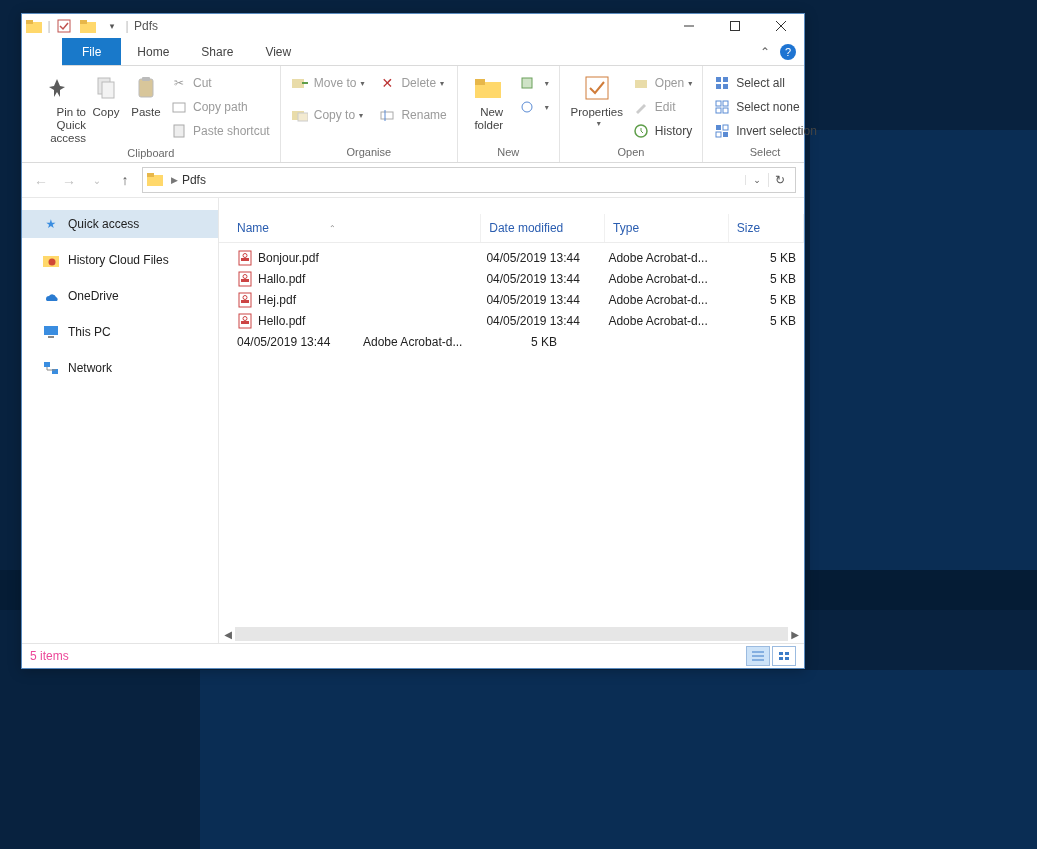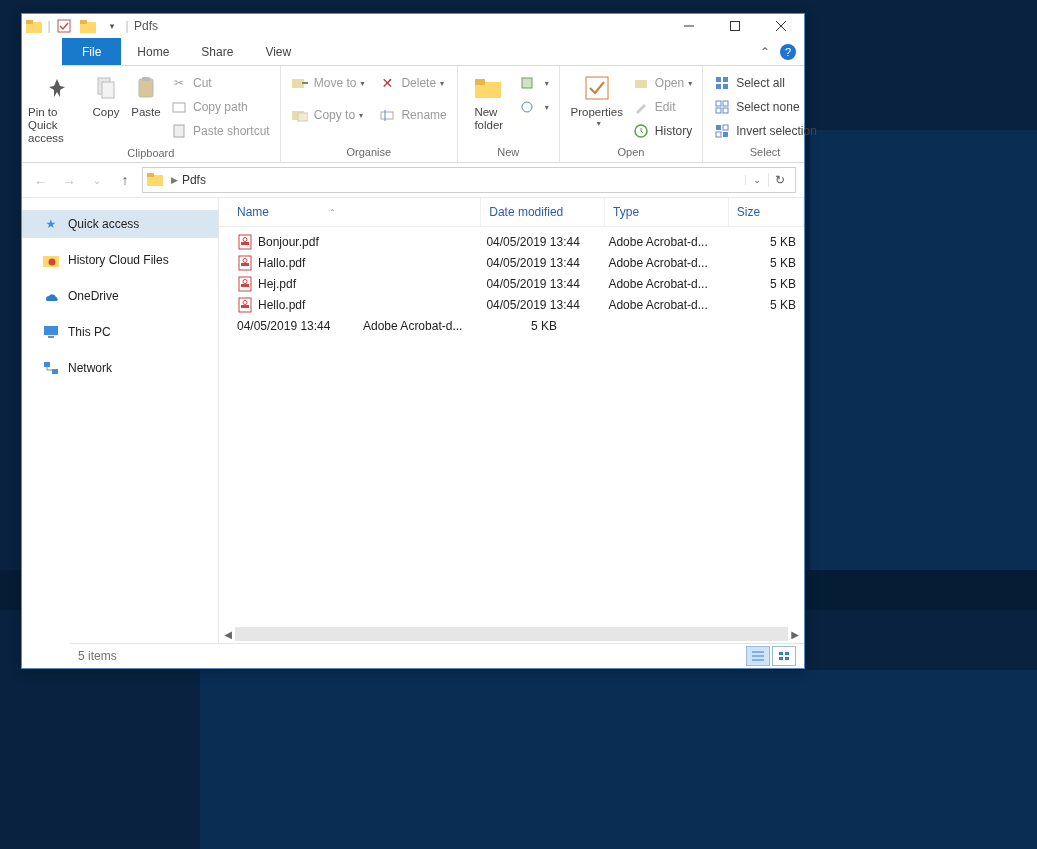--- a/index.html
+++ b/index.html
@@ -34,21 +34,21 @@
   .tabstrip::after{content:"";position:absolute;left:0;right:0;bottom:0;height:1px;background:#dadada;}
   .tabstrip .right{margin-left:auto;display:flex;align-items:center;padding-right:8px;gap:10px;color:#666;}
   .help-circ{width:16px;height:16px;border-radius:50%;background:#1e74d2;color:#fff;display:flex;align-items:center;justify-content:center;font-size:11px;}
   
   .ribbon{height:96px;background:#fff;border-bottom:1px solid #dadada;display:flex;}
   .group{display:flex;flex-direction:column;border-right:1px solid #e4e4e4;}
   .group-body{flex:1;display:flex;align-items:flex-start;padding:4px 6px 0 6px;}
   .group-label{text-align:center;color:#6a6a6a;font-size:11px;padding:2px 8px 4px;}
   .bigbtn{display:flex;flex-direction:column;align-items:center;justify-content:flex-start;width:58px;padding-top:2px;color:#444;}
   .bigbtn .ic{width:32px;height:32px;display:flex;align-items:center;justify-content:center;margin-bottom:2px;}
-  .bigbtn .lbl{font-size:11.5px;line-height:13px;text-align:left;color:#444;}
+  .bigbtn .lbl{font-size:11.5px;line-height:13px;text-align:right;color:#444;}
   .smcol{display:flex;flex-direction:column;gap:2px;padding-top:2px;}
   .smbtn{display:flex;align-items:center;height:22px;padding:0 4px;color:#444;white-space:nowrap;}
   .smbtn .ic{width:18px;height:18px;margin-right:5px;display:flex;align-items:center;justify-content:center;}
   .dis{color:#9b9b9b;}
   .dd-arrow{font-size:8px;margin-left:4px;color:#666;}
   
   .navrow{height:34px;background:#fff;display:flex;align-items:center;padding:0 8px;gap:6px;border-bottom:1px solid #e8e8e8;}
   .navarrow{color:#bfbfbf;width:22px;text-align:center;font-size:14px;}
   .navarrow.en{color:#5a5a5a;}
   .addrbox{flex:1;height:24px;border:1px solid #cfcfcf;display:flex;align-items:center;padding:0 4px;background:#fff;}
@@ -59,42 +59,42 @@
   .addrbox .rightctl span{width:22px;text-align:center;border-left:1px solid #e3e3e3;}
   .searchbox{width:200px;height:24px;border:1px solid #cfcfcf;display:flex;align-items:center;padding:0 6px;color:#888;}
   .searchbox .sch{margin-left:auto;color:#555;}
   
   .body{flex:1;display:flex;min-height:0;}
   .navpane{width:196px;border-right:1px solid #e8e8e8;padding:12px 0 0 0;}
   .np-item{height:28px;display:flex;align-items:center;padding-left:20px;color:#222;}
   .np-item.sel{background:#d8e6f2;}
   .np-item .ic{width:18px;height:18px;margin-right:8px;display:flex;align-items:center;justify-content:center;}
   .np-spacer{height:8px;}
-  .content{flex:1;display:flex;flex-direction:column;min-width:0;}
+  .content{flex:1;display:flex;flex-direction:column;min-width:0;margin-top:16px;}
   .cols{height:28px;display:flex;align-items:center;border-bottom:1px solid #ececec;color:#2a5db0;padding-left:10px;}
   .col{display:flex;align-items:center;height:100%;border-right:1px solid #f0f0f0;padding-left:8px;}
   .col.name{width:250px;}
   .col.date{width:118px;}
   .col.type{width:118px;}
   .col.size{width:68px;justify-content:flex-start;}
   .sort-caret{font-size:8px;color:#888;margin-left:60px;}
   .filelist{flex:1;overflow:hidden;padding-left:10px;padding-top:4px;}
   .row{height:21px;display:flex;align-items:center;color:#222;}
   .cell{padding-left:8px;overflow:hidden;text-overflow:ellipsis;white-space:nowrap;}
   .cell.name{width:250px;display:flex;align-items:center;}
   .cell.date{width:118px;}
   .cell.type{width:118px;}
   .cell.size{width:68px;text-align:right;padding-right:8px;}
   .cell.name .ic{width:16px;height:16px;margin-right:5px;flex:0 0 16px;}
   
   .hscroll{height:18px;display:flex;align-items:center;padding:0 2px;}
   .hscroll .ar{width:14px;text-align:center;color:#666;font-size:10px;}
   .hscroll .track{flex:1;height:14px;background:#e6e6e6;position:relative;}
   
-  .status{height:24px;border-top:1px solid #e4e4e4;display:flex;align-items:center;padding:0 8px;color:#737373;margin-left:48px;}
+  .status{height:24px;border-top:1px solid #e4e4e4;display:flex;align-items:center;padding:0 8px;color:#ec4899;}
   .status .views{margin-left:auto;display:flex;gap:2px;}
   .viewbtn{width:22px;height:18px;border:1px solid #9bbbe0;display:flex;align-items:center;justify-content:center;background:#fff;}
   .viewbtn.active{background:#cde3f8;}
   
   .svg{display:block;}
 </style>
 </head>
 <body>
 
 <div class="bg-shade" style="left:810px;top:130px;width:227px;height:440px;"></div>

